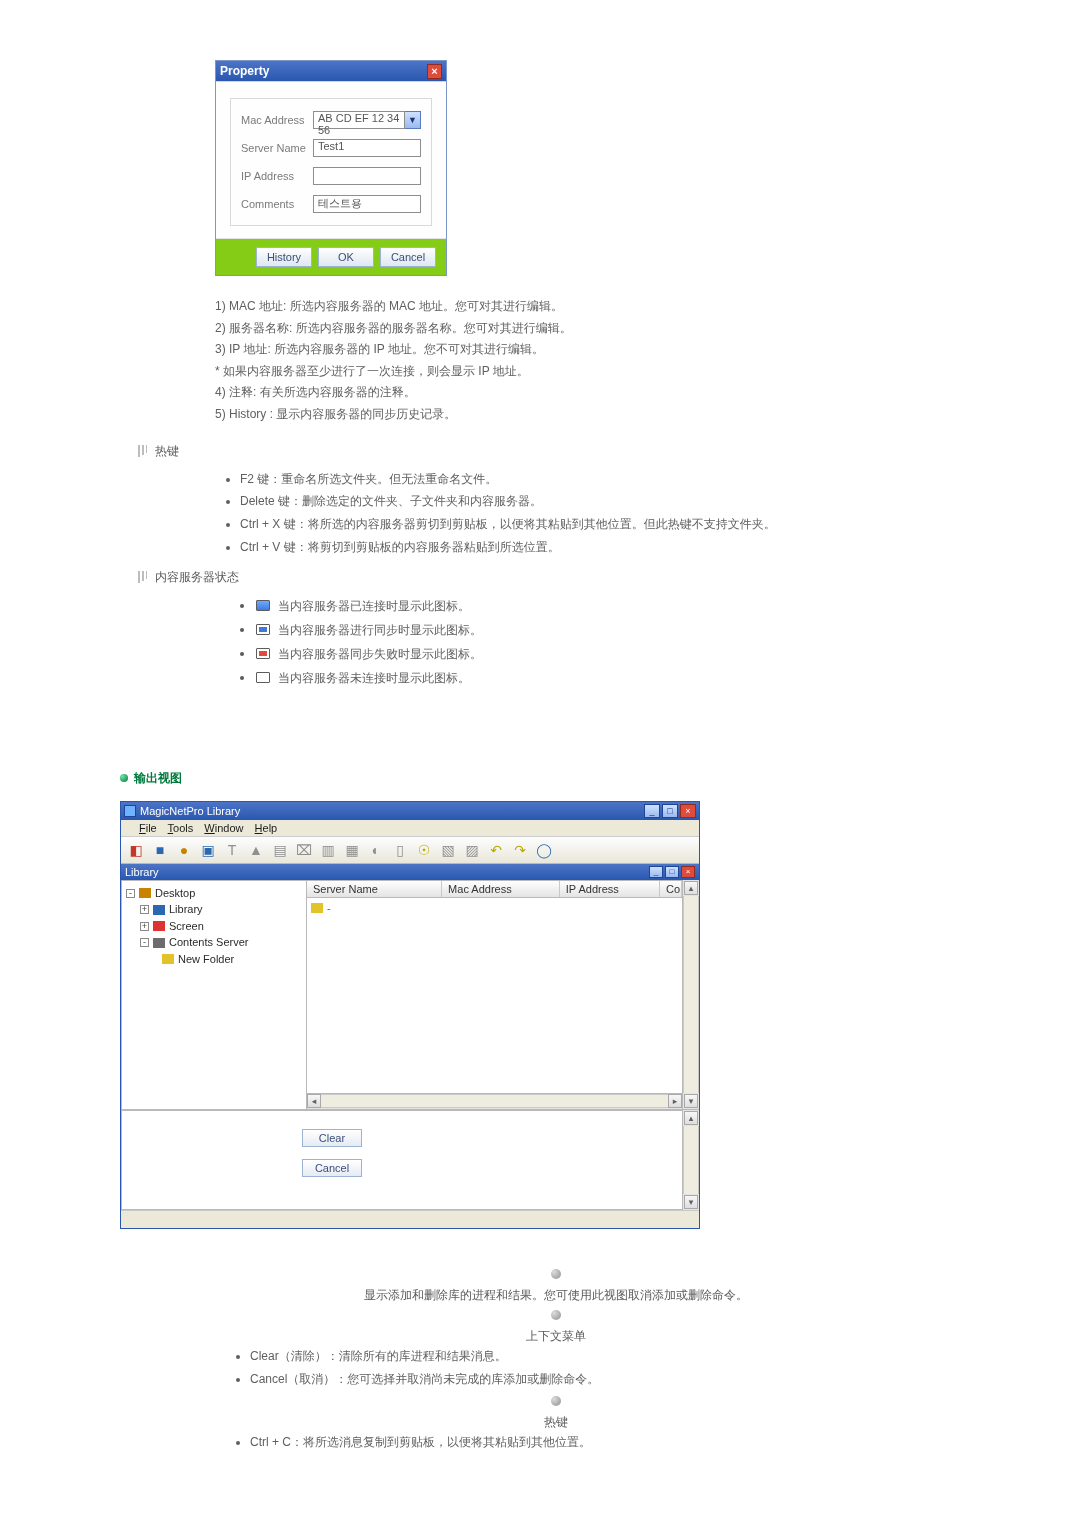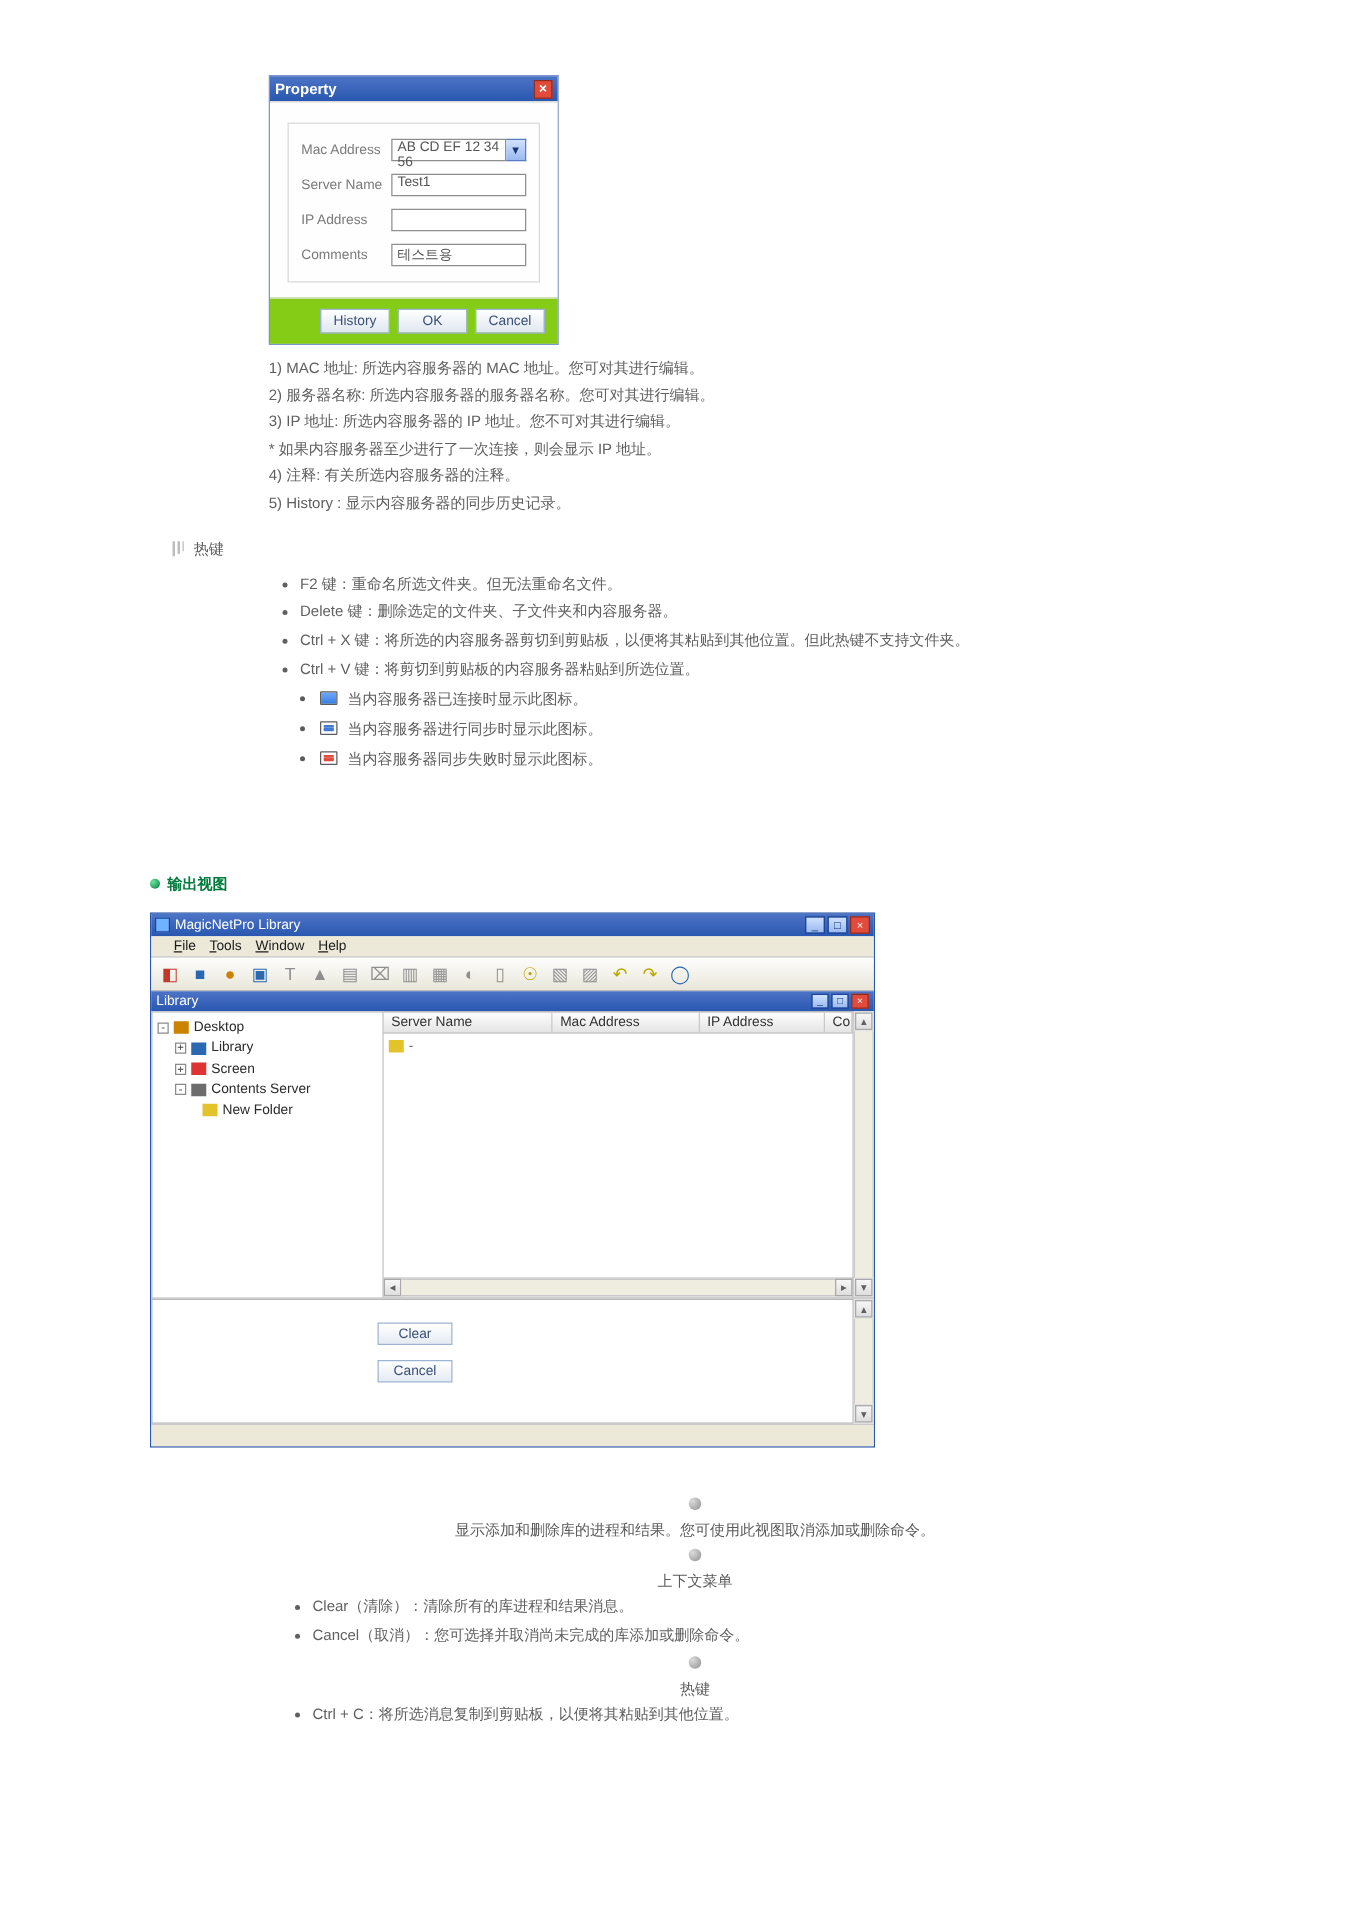--- a/index.html
+++ b/index.html
@@ -12,21 +12,21 @@
     }
     .page { padding: 60px 120px 40px 120px; }
 
     
     .dialog {
       width: 232px;
       margin-left: 95px;
       border: 1px solid #7b96c8;
       box-shadow: 0 0 0 1px #c8d4ea inset;
       background: #f6f6f6;
-      margin-bottom: 8px;
+      margin-bottom: 20px;
     }
     .dialog-titlebar {
       background: linear-gradient(#4d74c6, #2957b0);
       height: 20px;
       display: flex;
       align-items: center;
       justify-content: space-between;
       padding: 0 4px;
       font-weight: bold;
       color: #fff;
@@ -261,35 +261,44 @@
     <span class="marker"></span>
     <span class="hk-title">热键</span>
   </div>
   <ul class="bullets">
     <li>F2 键：重命名所选文件夹。但无法重命名文件。</li>
     <li>Delete 键：删除选定的文件夹、子文件夹和内容服务器。</li>
     <li>Ctrl + X 键：将所选的内容服务器剪切到剪贴板，以便将其粘贴到其他位置。但此热键不支持文件夹。</li>
     <li>Ctrl + V 键：将剪切到剪贴板的内容服务器粘贴到所选位置。</li>
   </ul>
 
+  <div class="hk-heading">
+    <span class="marker"></span>
+    <span class="hk-title">内容服务器状态</span>
+  </div>
   <ul class="status-list">
     <li>
         <span class="dot"></span>
         <span class="ico ico-blue"></span>
         <span>当内容服务器已连接时显示此图标。</span>
       </li>
     <li>
         <span class="dot"></span>
         <span class="ico ico-sync"></span>
         <span>当内容服务器进行同步时显示此图标。</span>
       </li>
     <li>
         <span class="dot"></span>
         <span class="ico ico-fail"></span>
         <span>当内容服务器同步失败时显示此图标。</span>
+      </li>
+    <li>
+        <span class="dot"></span>
+        <span class="ico ico-off"></span>
+        <span>当内容服务器未连接时显示此图标。</span>
       </li>
   </ul>
 
   <div class="section-head">
     <span class="bullet"></span>
     <span>输出视图</span>
   </div>
 
   <div class="appwin">
     <div class="app-titlebar">

